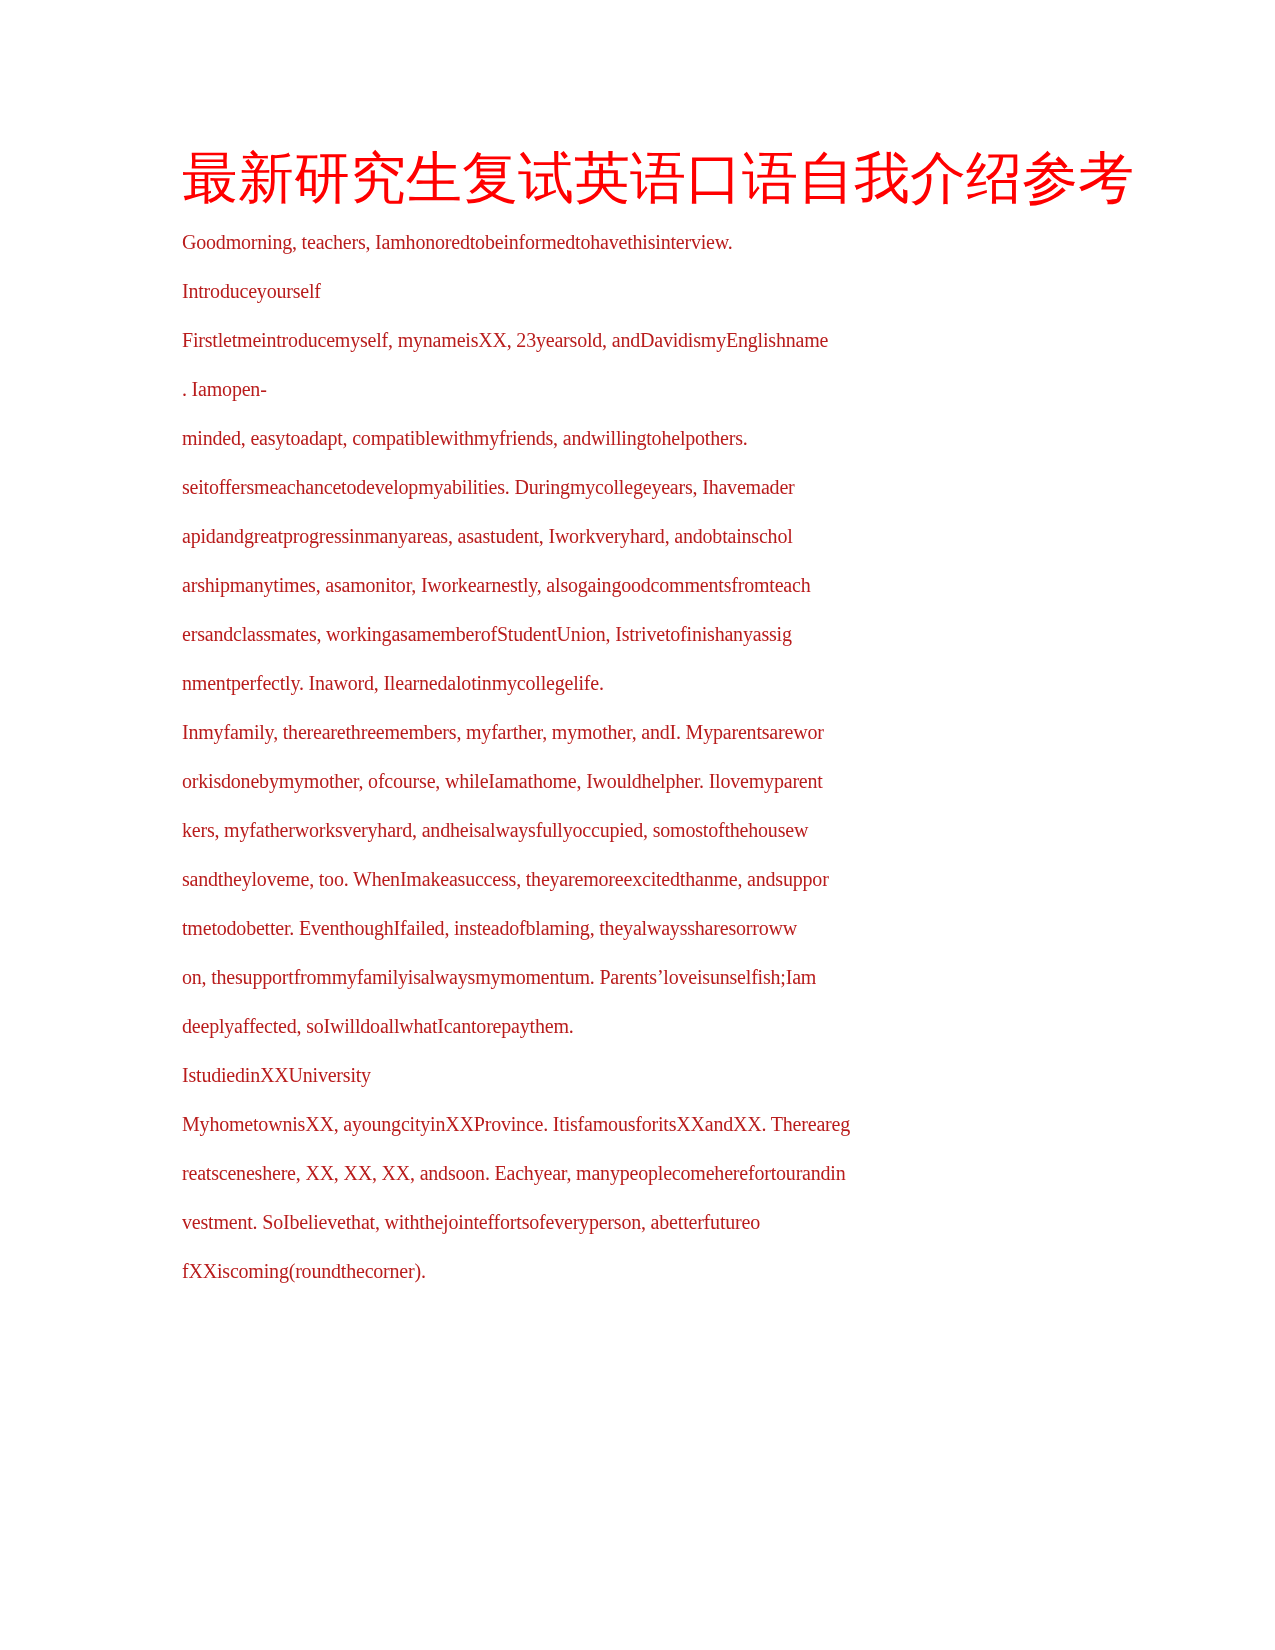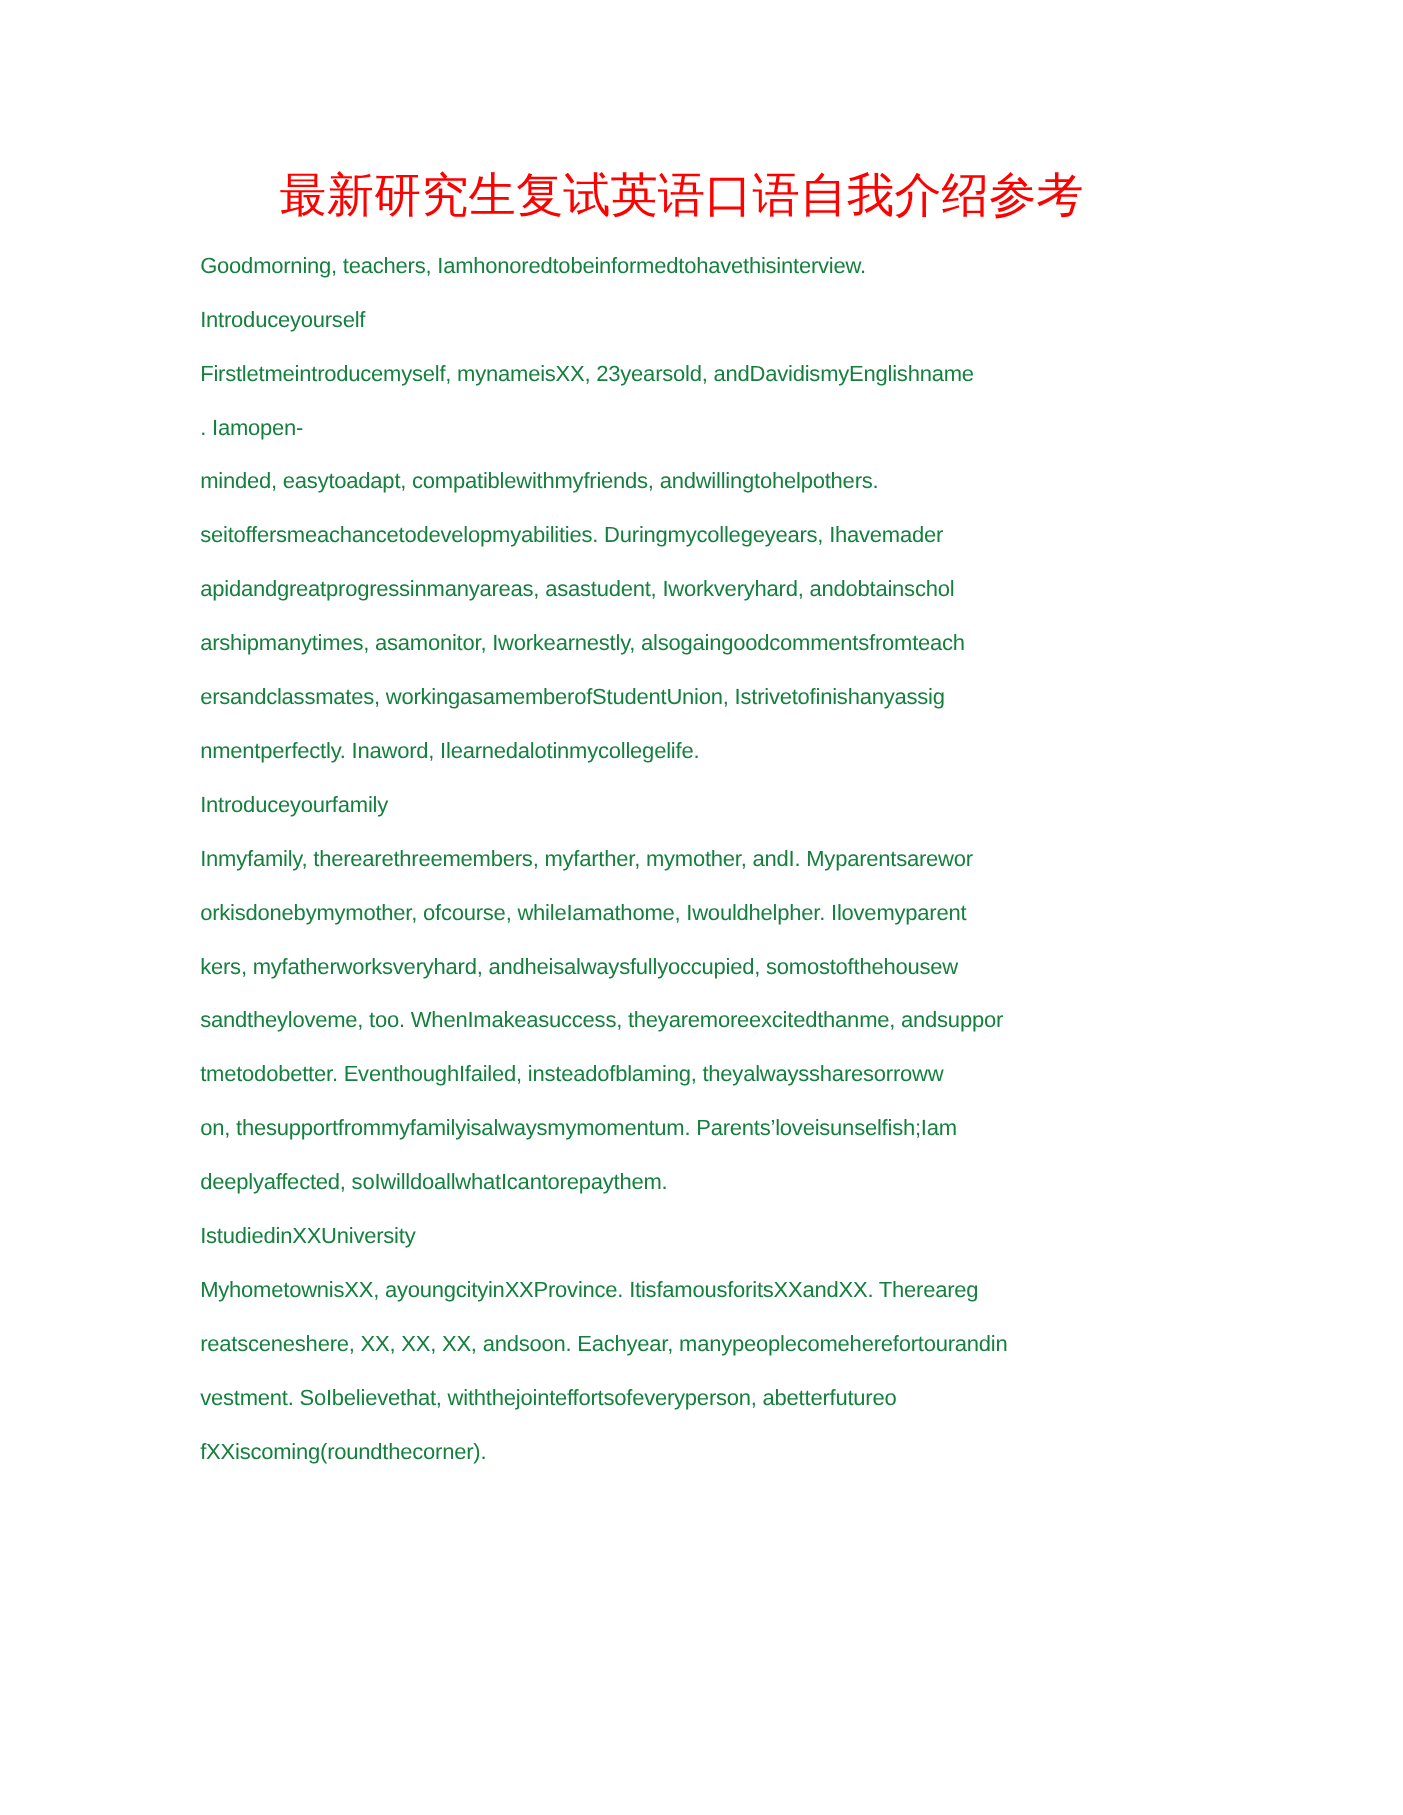--- a/index.html
+++ b/index.html
@@ -15,61 +15,60 @@
     overflow: hidden;
     font-family: "Liberation Mono", monospace;
   }
   .doc-title {
     position: absolute;
     top: 150px;
     left: 182px;
     width: 875px;
     text-align: center;
     font-family: "DejaVu Serif", "Liberation Serif", serif;
-    font-size: 43px;
+    font-size: 56px;
     line-height: 56px;
     font-weight: 400;
     color: #ff0000;
     white-space: nowrap;
   }
   .doc-body {
     position: absolute;
     top: 218px;
     left: 182px;
     width: 920px;
     color: #000000;
   }
   .doc-line {
-    font-family: Liberation Sans, sans-serif;
+    font-family: Liberation Serif, serif;
     font-size: 20px;
     line-height: 49px;
     letter-spacing: -0.2px;
     white-space: pre;
-    color: #15803d;
+    color: #b91c1c;
   }
 </style>
 </head>
 <body>
 
 <div class="page" style="background: rgb(255, 255, 255);">
 
   <div class="doc-title" style="color: rgb(255, 0, 0);">最新研究生复试英语口语自我介绍参考</div>
 
   <div class="doc-body">
     <div class="doc-line">Goodmorning, teachers, Iamhonoredtobeinformedtohavethisinterview.</div>
     <div class="doc-line">Introduceyourself</div>
     <div class="doc-line">Firstletmeintroducemyself, mynameisXX, 23yearsold, andDavidismyEnglishname</div>
     <div class="doc-line">. Iamopen-</div>
     <div class="doc-line">minded, easytoadapt, compatiblewithmyfriends, andwillingtohelpothers.</div>
     <div class="doc-line">seitoffersmeachancetodevelopmyabilities. Duringmycollegeyears, Ihavemader</div>
     <div class="doc-line">apidandgreatprogressinmanyareas, asastudent, Iworkveryhard, andobtainschol</div>
     <div class="doc-line">arshipmanytimes, asamonitor, Iworkearnestly, alsogaingoodcommentsfromteach</div>
     <div class="doc-line">ersandclassmates, workingasamemberofStudentUnion, Istrivetofinishanyassig</div>
     <div class="doc-line">nmentperfectly. Inaword, Ilearnedalotinmycollegelife.</div>
-    <div class="doc-line">Introduceyourfamily</div>
     <div class="doc-line">Inmyfamily, therearethreemembers, myfarther, mymother, andI. Myparentsarewor</div>
     <div class="doc-line">orkisdonebymymother, ofcourse, whileIamathome, Iwouldhelpher. Ilovemyparent</div>
     <div class="doc-line">kers, myfatherworksveryhard, andheisalwaysfullyoccupied, somostofthehousew</div>
     <div class="doc-line">sandtheyloveme, too. WhenImakeasuccess, theyaremoreexcitedthanme, andsuppor</div>
     <div class="doc-line">tmetodobetter. EventhoughIfailed, insteadofblaming, theyalwayssharesorroww</div>
     <div class="doc-line">on, thesupportfrommyfamilyisalwaysmymomentum. Parents’loveisunselfish;Iam</div>
     <div class="doc-line">deeplyaffected, soIwilldoallwhatIcantorepaythem.</div>
     <div class="doc-line">IstudiedinXXUniversity</div>
     <div class="doc-line">MyhometownisXX, ayoungcityinXXProvince. ItisfamousforitsXXandXX. Thereareg</div>
     <div class="doc-line">reatsceneshere, XX, XX, XX, andsoon. Eachyear, manypeoplecomeherefortourandin</div>

